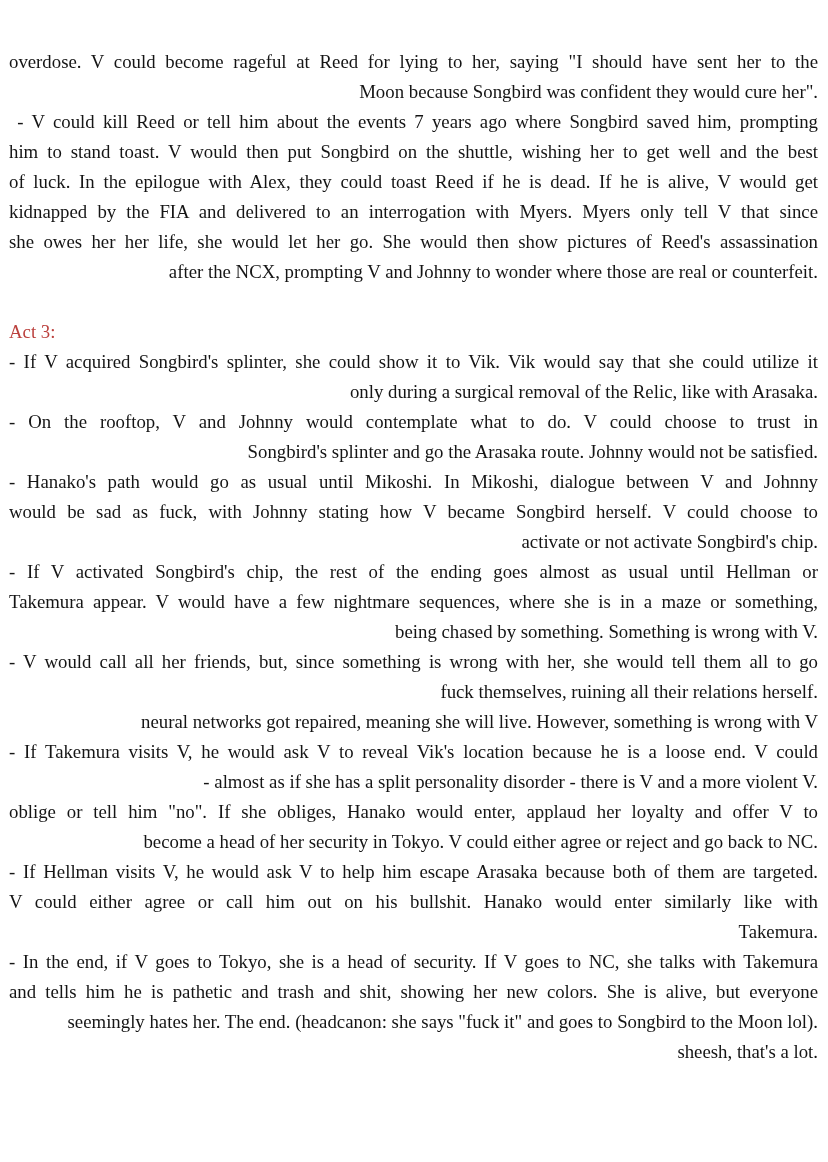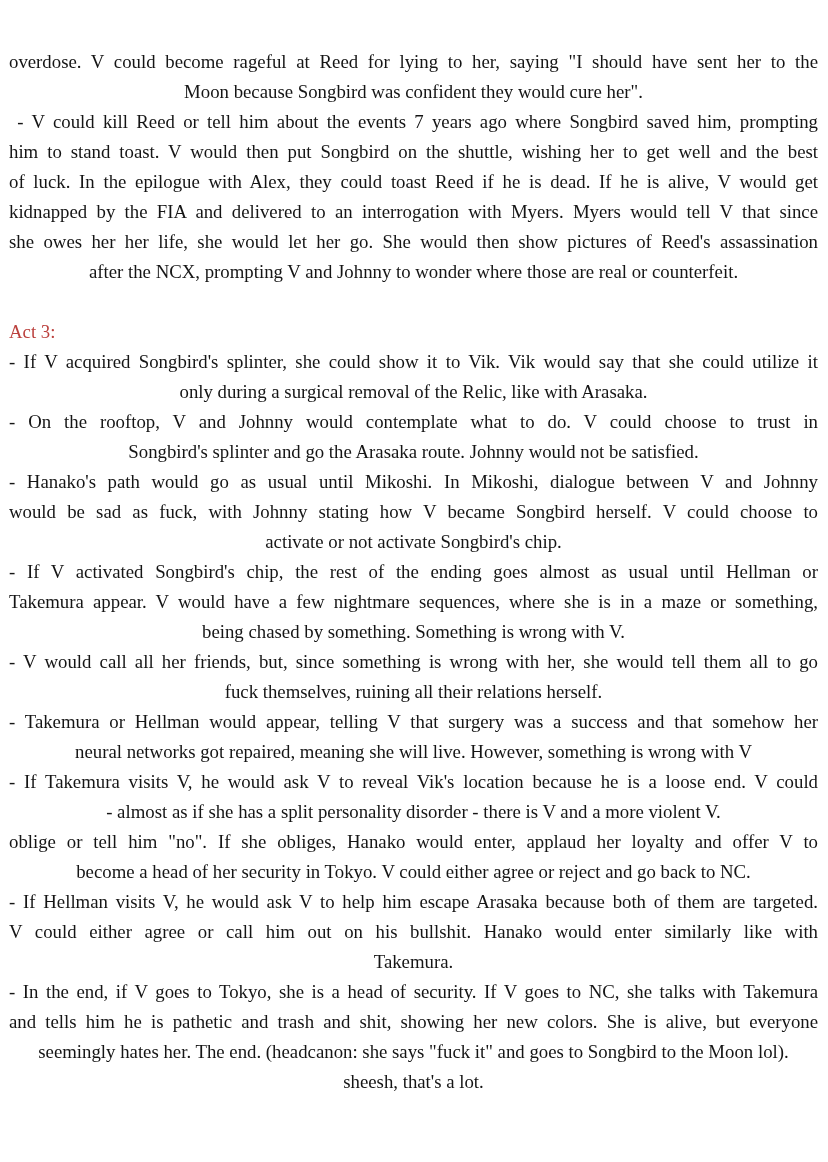--- a/index.html
+++ b/index.html
@@ -27,56 +27,55 @@
   }
   
   .jl {
     white-space: normal;
     text-align: justify;
     text-align-last: justify;
     text-justify: inter-word;
   }
   
   .ll {
-    text-align: center;
+    text-align: right;
   }
   .bl {  }
   .hd {
     color: var(--heading-color, #bb403d);
     text-align: left;
   }
 </style>
 </head>
 <body>
 
 <div class="page">
   <div>
     <div class="line jl">overdose. V could become rageful at Reed for lying to her, saying "I should have sent her to the</div>
     <div class="line ll">Moon because Songbird was confident they would cure her".</div>
     <div class="line jl">&nbsp;- V could kill Reed or tell him about the events 7 years ago where Songbird saved him, prompting</div>
     <div class="line jl">him to stand toast. V would then put Songbird on the shuttle, wishing her to get well and the best</div>
     <div class="line jl">of luck. In the epilogue with Alex, they could toast Reed if he is dead. If he is alive, V would get</div>
-    <div class="line jl">kidnapped by the FIA and delivered to an interrogation with Myers. Myers would tell V that since</div>
+    <div class="line jl">kidnapped by the FIA and delivered to an interrogation with Myers. Myers only tell V that since</div>
     <div class="line jl">she owes her her life, she would let her go. She would then show pictures of Reed's assassination</div>
     <div class="line ll">after the NCX, prompting V and Johnny to wonder where those are real or counterfeit.</div>
     <div class="line bl"></div>
     <div class="line hd">Act 3:</div>
     <div class="line jl">- If V acquired Songbird's splinter, she could show it to Vik. Vik would say that she could utilize it</div>
     <div class="line ll">only during a surgical removal of the Relic, like with Arasaka.</div>
     <div class="line jl">- On the rooftop, V and Johnny would contemplate what to do. V could choose to trust in</div>
     <div class="line ll">Songbird's splinter and go the Arasaka route. Johnny would not be satisfied.</div>
     <div class="line jl">- Hanako's path would go as usual until Mikoshi. In Mikoshi, dialogue between V and Johnny</div>
     <div class="line jl">would be sad as fuck, with Johnny stating how V became Songbird herself. V could choose to</div>
     <div class="line ll">activate or not activate Songbird's chip.</div>
     <div class="line jl">- If V activated Songbird's chip, the rest of the ending goes almost as usual until Hellman or</div>
     <div class="line jl">Takemura appear. V would have a few nightmare sequences, where she is in a maze or something,</div>
     <div class="line ll">being chased by something. Something is wrong with V.</div>
     <div class="line jl">- V would call all her friends, but, since something is wrong with her, she would tell them all to go</div>
     <div class="line ll">fuck themselves, ruining all their relations herself.</div>
-    <div class="line jl">- Takemura or Hellman would appear, telling V that surgery was a success and that somehow her</div>
     <div class="line ll">neural networks got repaired, meaning she will live. However, something is wrong with V</div>
     <div class="line jl">- If Takemura visits V, he would ask V to reveal Vik's location because he is a loose end. V could</div>
     <div class="line ll">- almost as if she has a split personality disorder - there is V and a more violent V.</div>
     <div class="line jl">oblige or tell him "no". If she obliges, Hanako would enter, applaud her loyalty and offer V to</div>
     <div class="line ll">become a head of her security in Tokyo. V could either agree or reject and go back to NC.</div>
     <div class="line jl">- If Hellman visits V, he would ask V to help him escape Arasaka because both of them are targeted.</div>
     <div class="line jl">V could either agree or call him out on his bullshit. Hanako would enter similarly like with</div>
     <div class="line ll">Takemura.</div>
     <div class="line jl">- In the end, if V goes to Tokyo, she is a head of security. If V goes to NC, she talks with Takemura</div>
     <div class="line jl">and tells him he is pathetic and trash and shit, showing her new colors. She is alive, but everyone</div>

